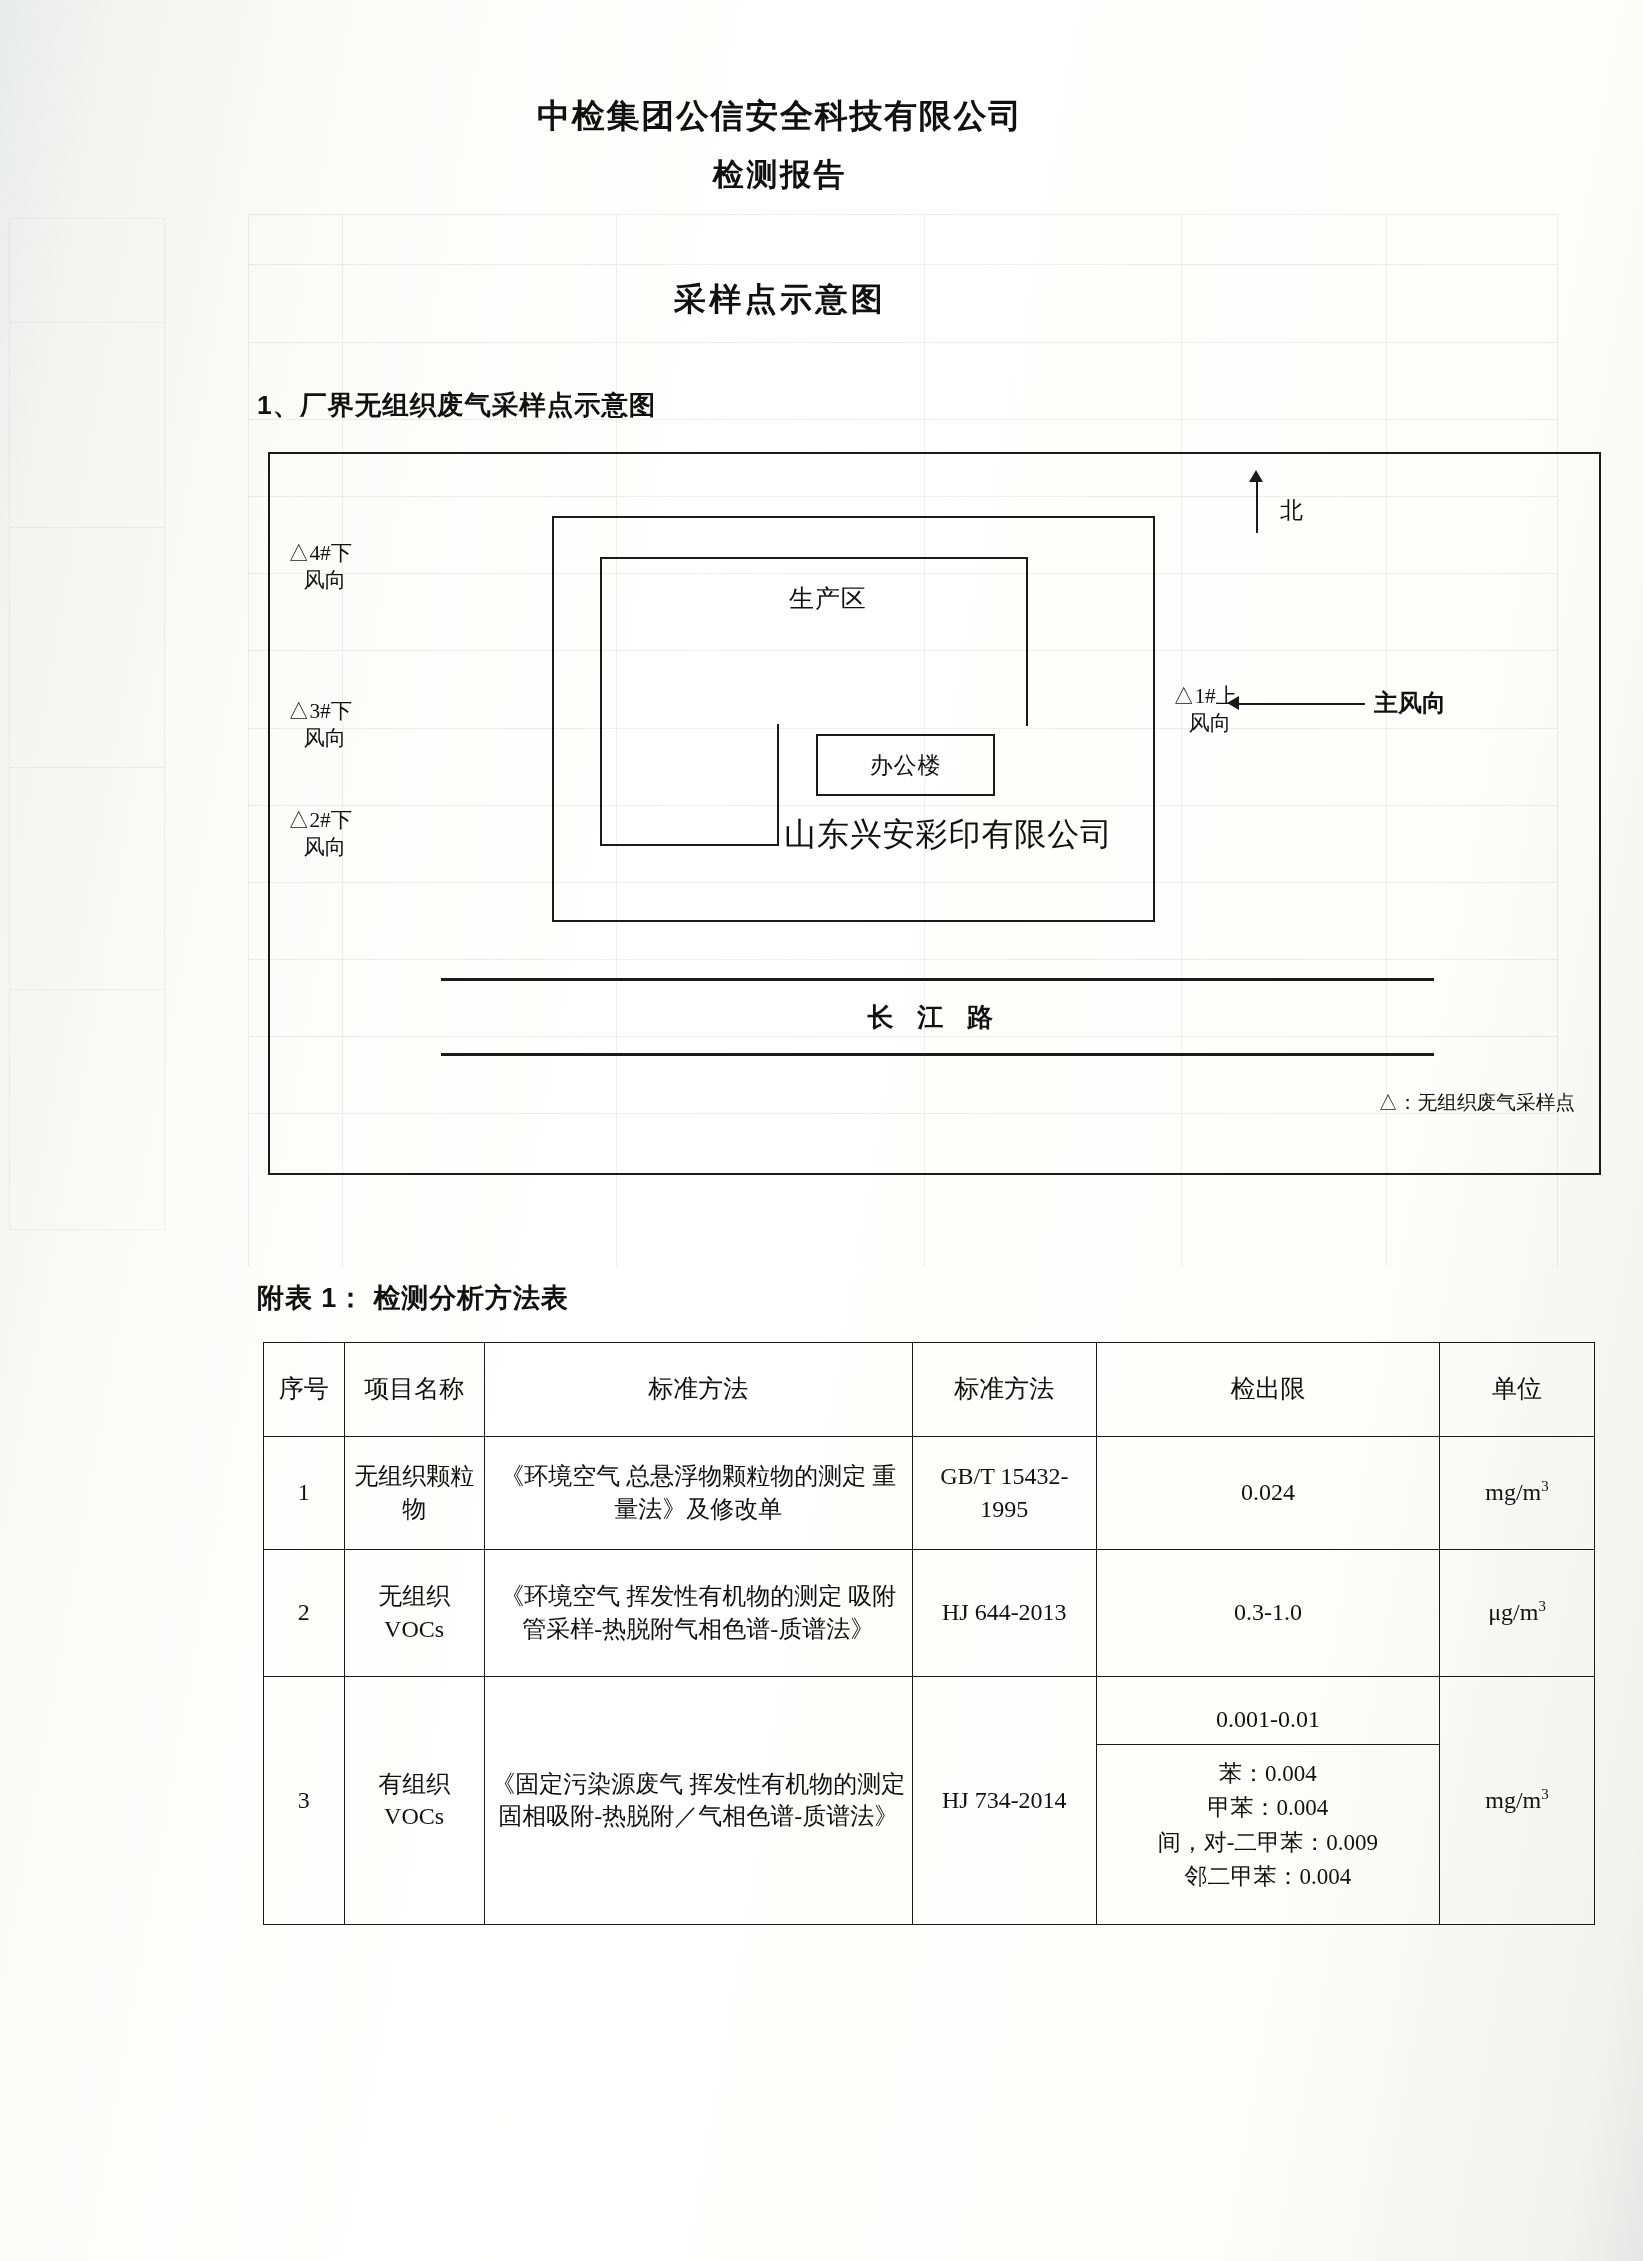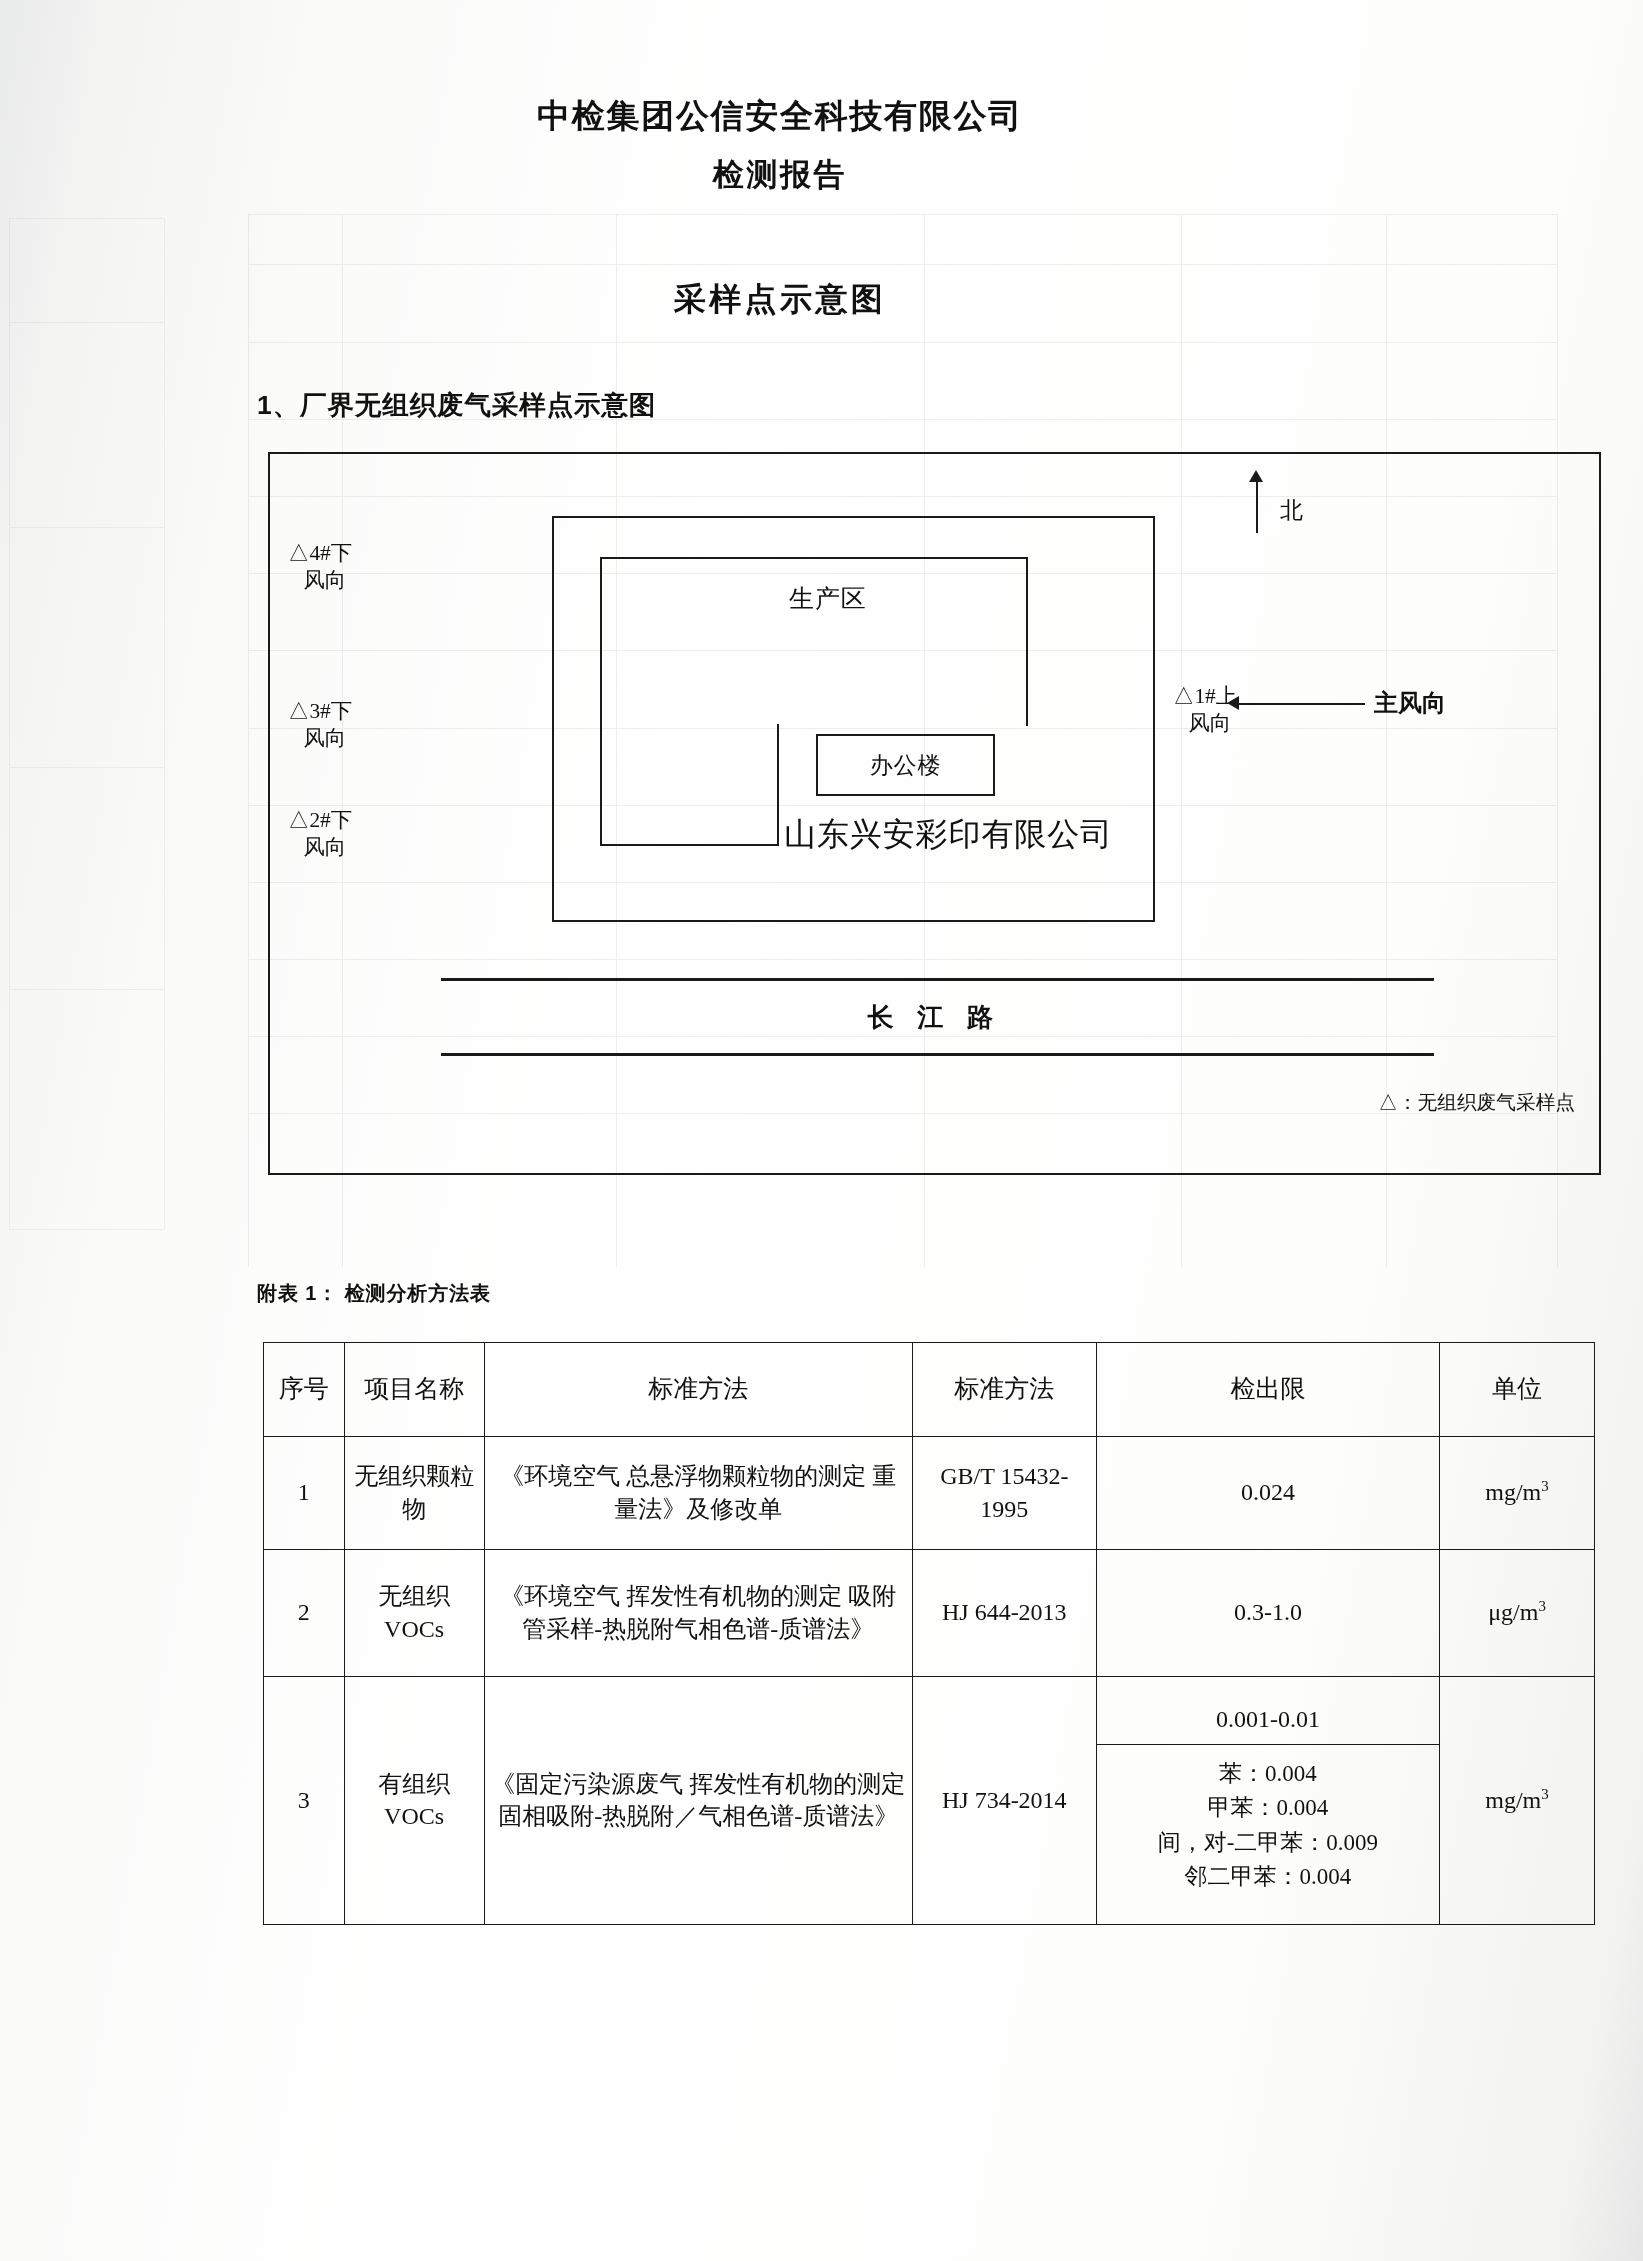--- a/index.html
+++ b/index.html
@@ -287,21 +287,21 @@
     top: 635px;
     font-size: 19.7px;
     white-space: nowrap;
   }
 
   
   .sec2-title {
     position: absolute;
     left: 257px;
     top: 1280px;
-    font-size: 20px;
+    font-size: 27px;
     font-weight: bold;
     font-family: "Liberation Sans", serif;
     letter-spacing: 0.9px;
   }
   table.method {
     position: absolute;
     left: 263px;
     top: 1342px;
     width: 1332px;
     border-collapse: collapse;

